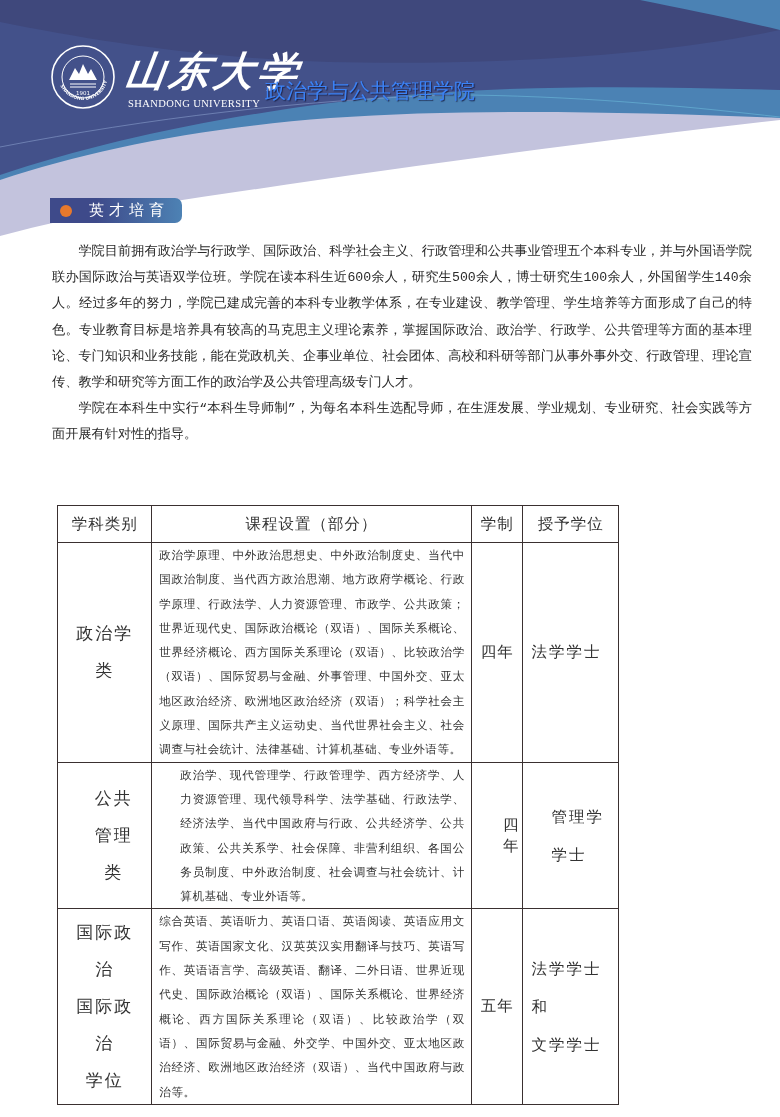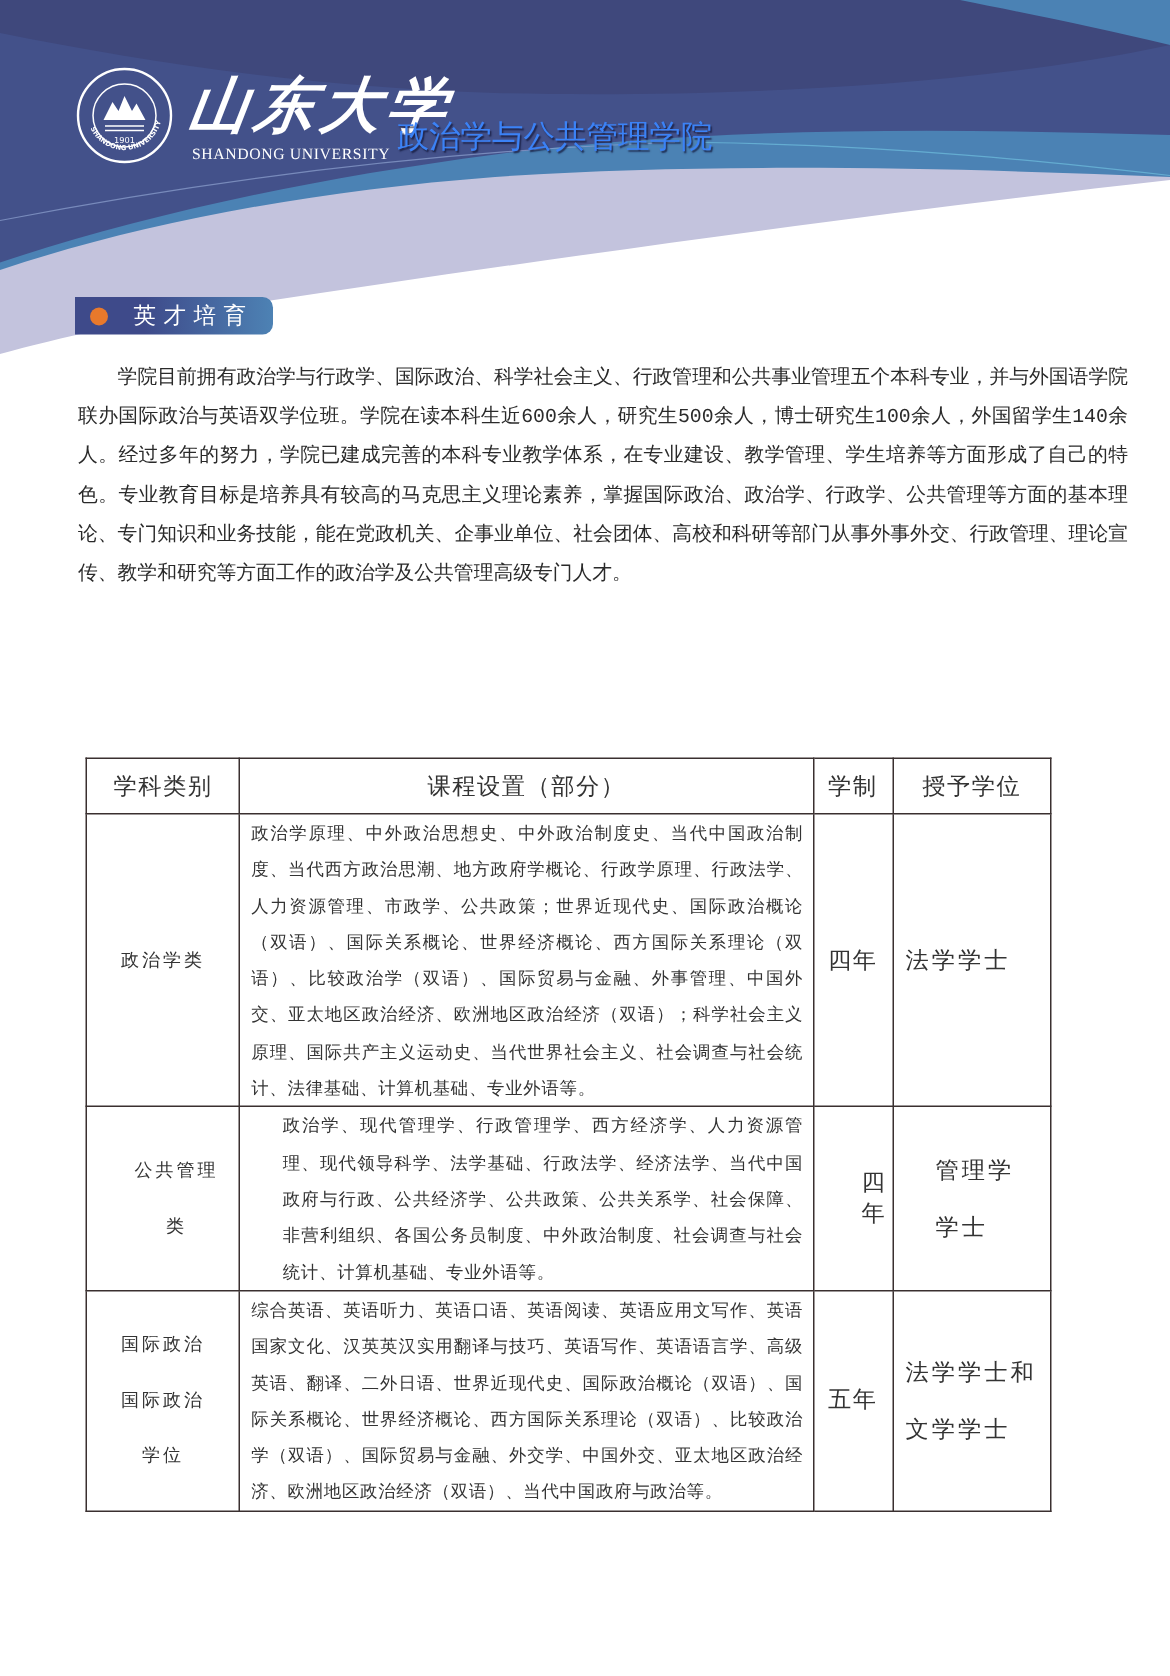--- a/index.html
+++ b/index.html
@@ -40,36 +40,36 @@
     .section-title { color: #ffffff; font-size: 15px; letter-spacing: 5px; }
 
     .intro {
       position: absolute; left: 52px; top: 239px; width: 700px;
       font-family: Liberation Mono, monospace; font-size: 13.2px; line-height: 26.2px;
       color: #2a2a2a; text-align: justify;
     }
     .intro p { text-indent: 2em; }
 
     table.courses {
-      position: absolute; left: 57px; top: 505px; width: 644px;
+      position: absolute; left: 57px; top: 505px; width: 562px;
       border-collapse: collapse; border: 1.5px solid #3a3030;
     }
     table.courses th, table.courses td {
       border: 1px solid #3a3030; vertical-align: middle;
     }
     table.courses th {
       height: 37px; font-weight: normal; font-size: 15.5px; color: #333;
       text-align: center; letter-spacing: 1px;
     }
     .col-cat { width: 108px; }
     .col-course { width: 418px; }
     .col-years { width: 54px; }
     .col-degree { width: 111px; }
     td.cat {
-      text-align: center; font-size: 12px; line-height: 37px; color: #333;
+      text-align: center; font-size: 17px; line-height: 37px; color: #333;
       letter-spacing: 2px; padding: 0 10px;
     }
     td.course {
       font-family: "DejaVu Serif", serif; font-size: 11.6px; line-height: 24.3px;
       color: #333; padding: 0 6px 0 7px; text-align: justify; letter-spacing: 0.5px;
     }
     td.years { text-align: center; font-size: 15.5px; color: #333; letter-spacing: 1px; }
     td.degree {
       font-size: 15.5px; line-height: 38px; color: #333;
       letter-spacing: 2px; padding: 0 8px;
@@ -117,20 +117,21 @@
   <div class="college-name">政治学与公共管理学院</div>
 </div>
 
 <div class="section-tag">
   <span class="section-dot"></span>
   <span class="section-title">英才培育</span>
 </div>
 
 <div class="intro">
   <p>学院目前拥有政治学与行政学、国际政治、科学社会主义、行政管理和公共事业管理五个本科专业，并与外国语学院联办国际政治与英语双学位班。学院在读本科生近600余人，研究生500余人，博士研究生100余人，外国留学生140余人。经过多年的努力，学院已建成完善的本科专业教学体系，在专业建设、教学管理、学生培养等方面形成了自己的特色。专业教育目标是培养具有较高的马克思主义理论素养，掌握国际政治、政治学、行政学、公共管理等方面的基本理论、专门知识和业务技能，能在党政机关、企事业单位、社会团体、高校和科研等部门从事外事外交、行政管理、理论宣传、教学和研究等方面工作的政治学及公共管理高级专门人才。</p>
+  <p>学院在本科生中实行“本科生导师制”，为每名本科生选配导师，在生涯发展、学业规划、专业研究、社会实践等方面开展有针对性的指导。</p>
 </div>
 
 <table class="courses">
   <colgroup>
     <col class="col-cat">
       <col class="col-course">
       <col class="col-years">
       <col class="col-degree">
   </colgroup>
   <thead>

